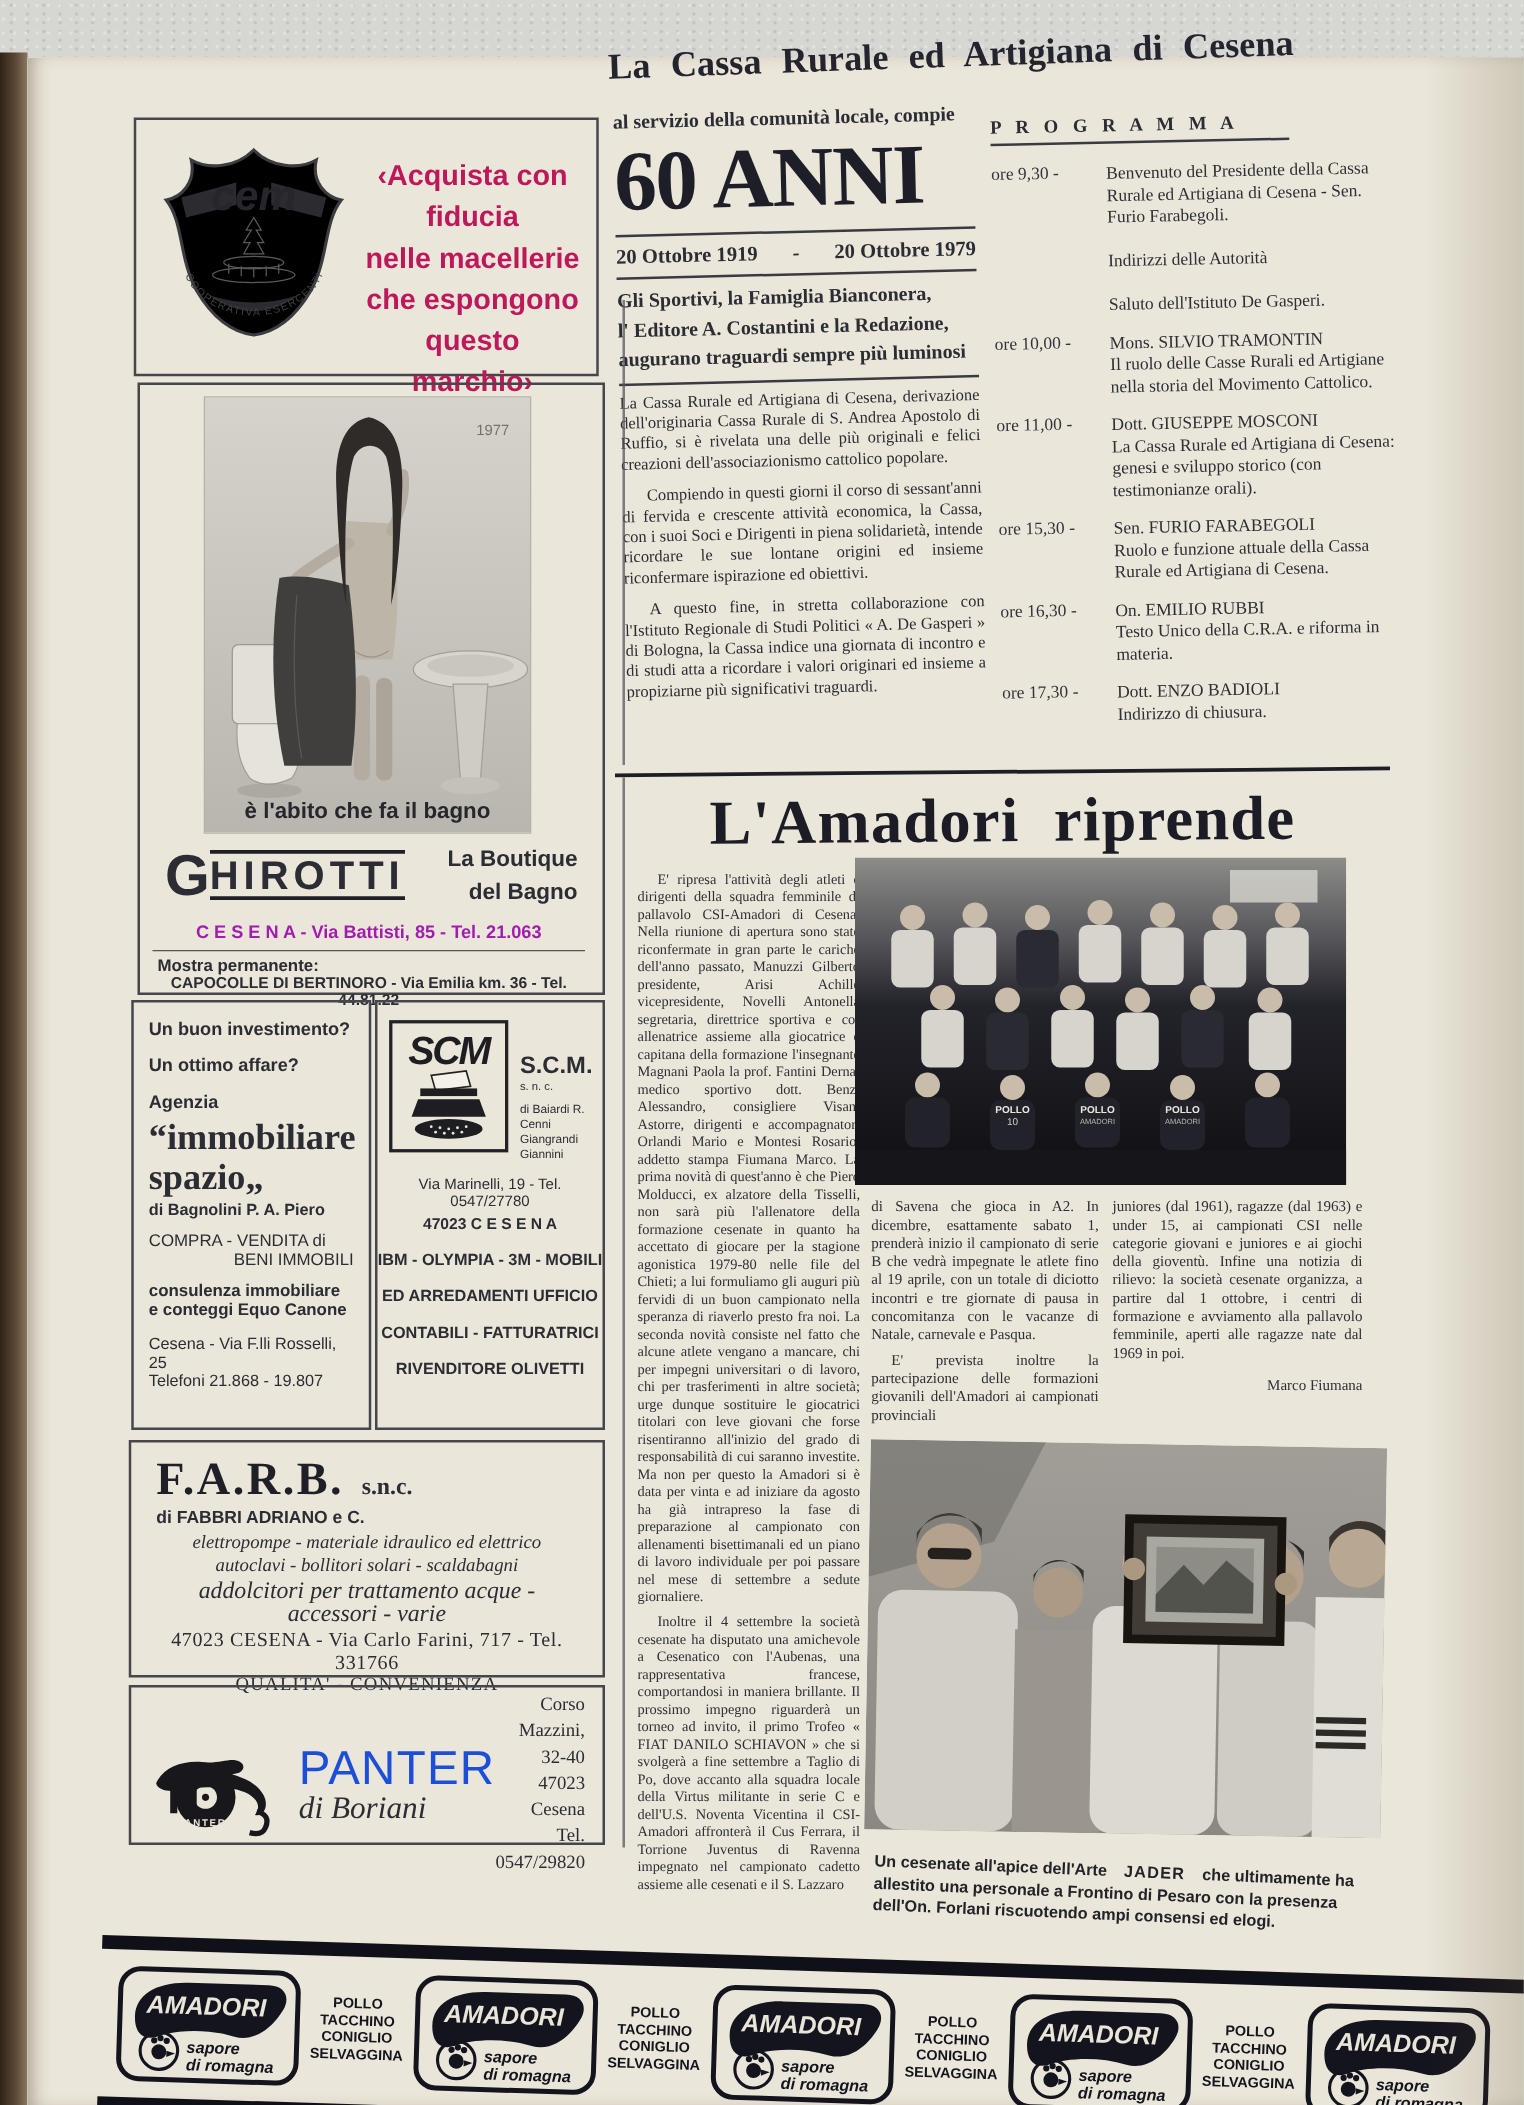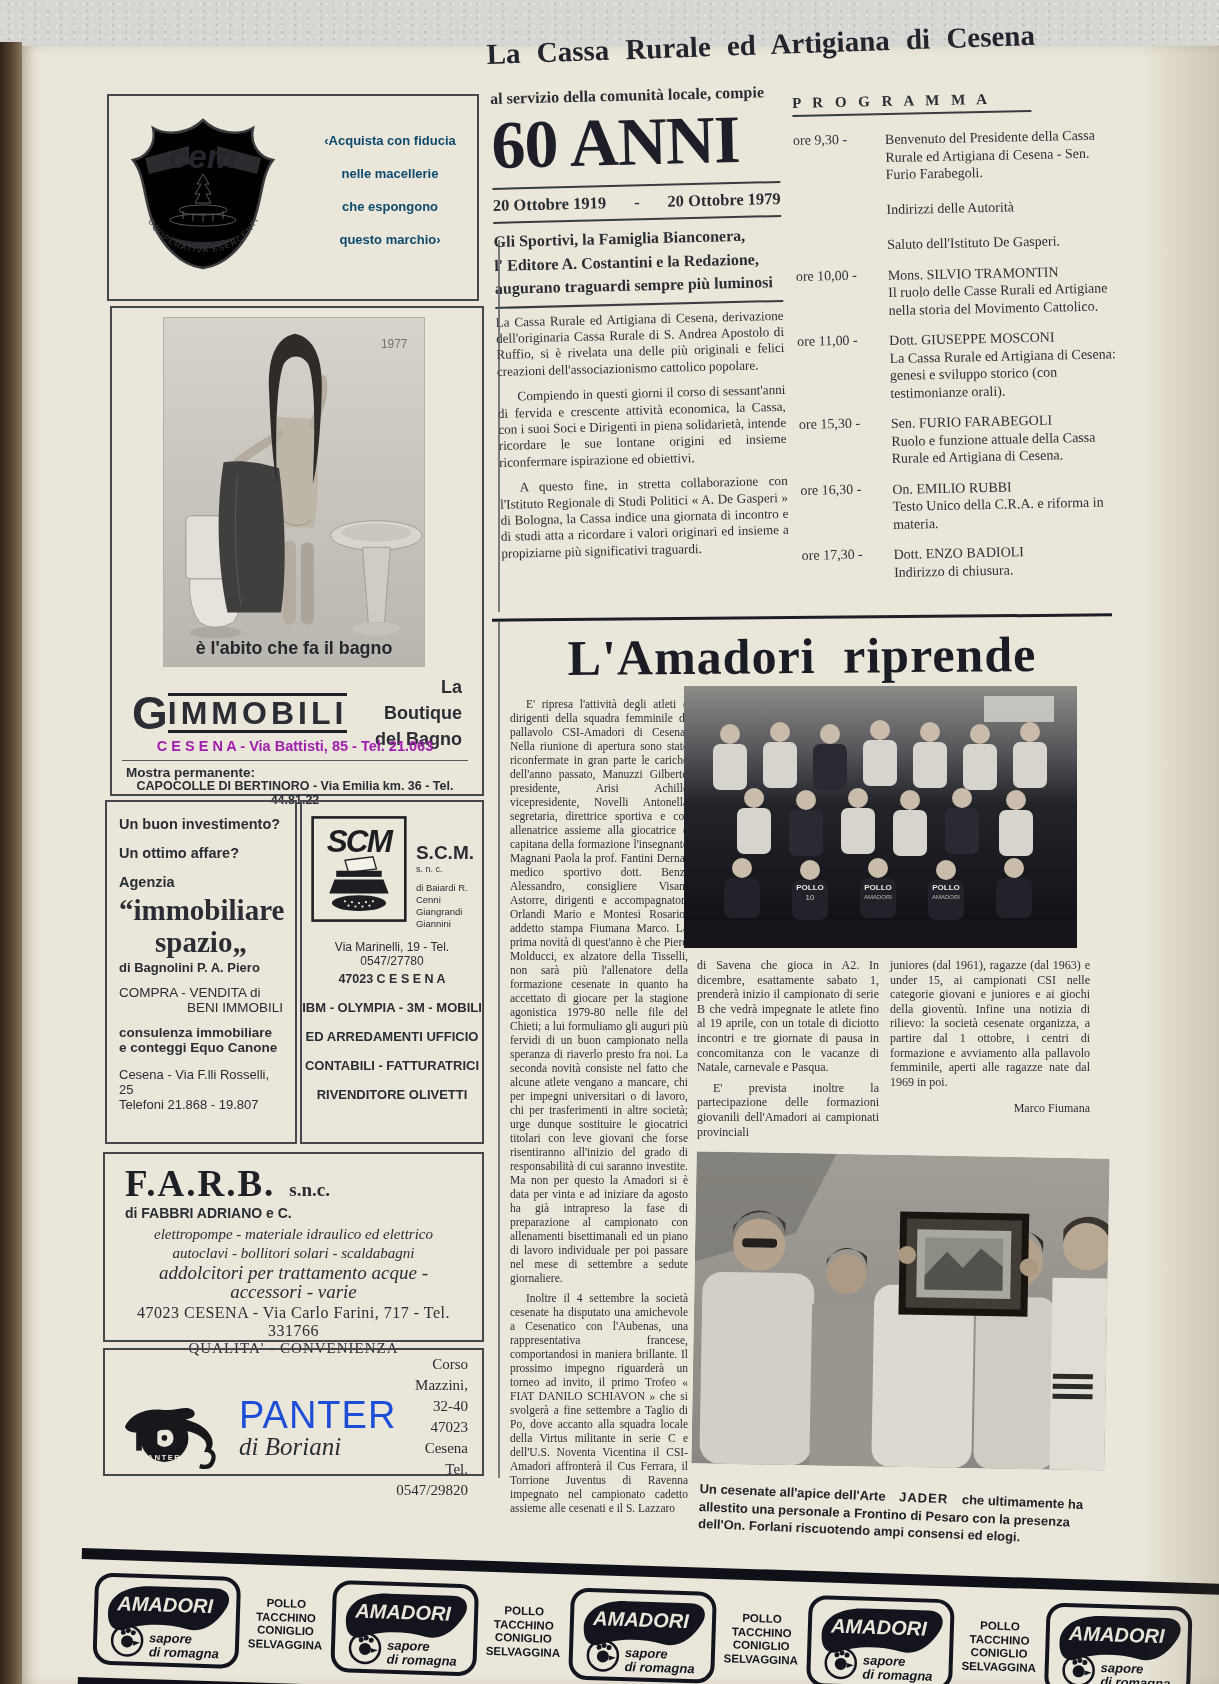--- a/index.html
+++ b/index.html
@@ -62,21 +62,21 @@
       <path d="M60,97 v8 M70,99 v8 M80,100 v8 M90,99 v8 M100,97 v8"></path>
     </g>
     <path d="M44,122 Q80,134 116,122 Q80,148 44,122 Z" fill="#2b2b30"></path>
     <defs>
         <path id="cemarc" d="M24,104 C42,150 118,150 136,104"></path>
       </defs>
     <text font-size="8.5" letter-spacing="1.2" fill="#3f3f44">
       <textPath href="#cemarc" startOffset="2%">COOPERATIVA ESERCENTI MACELLAI</textPath>
     </text>
   </svg>
-  <div class="abs sans b pre ctr" style="left:192px;top:28px;width:178px;font-size:13px;line-height:33px;color:#0c4a6e">‹Acquista con fiducia
+  <div class="abs sans b pre ctr" style="left:180px;top:28px;width:178px;font-size:23px;line-height:33px;color:#be185d">‹Acquista con fiducia
 nelle macellerie
 che espongono
 questo marchio›</div>
 </div>
 
 <div class="adbox" style="left:110px;top:306px;width:370px;height:486px">
   <svg class="abs" style="left:52px;top:10px;outline:1px solid #b5b2a9" width="260" height="348" viewBox="0 0 262 352" preserveAspectRatio="none">
     <defs>
         <linearGradient id="bz" x1="0" y1="0" x2="0" y2="1">
       <stop offset="0" stop-color="#d6d3cc"></stop>
@@ -99,40 +99,40 @@
     <path d="M150,108 C158,92 162,76 160,62" stroke="#b4aca0" stroke-width="8" stroke-linecap="round" fill="none"></path>
     <path d="M60,146 C52,196 54,252 64,298 L118,298 C124,254 122,200 116,152 C96,146 76,143 60,146 Z" fill="#413f3e"></path>
     <path d="M74,160 C70,210 72,260 78,292" stroke="#5a5857" fill="none"></path>
     <path d="M132,16 C112,20 104,42 106,76 C107,108 110,150 114,168 C112,120 113,70 120,48 C126,36 140,36 146,48 C153,70 152,120 150,168 C155,150 158,108 159,74 C160,42 152,20 132,16 Z" fill="#2e2b28"></path>
     <text x="232" y="30" text-anchor="middle" font-size="12" fill="#74716a">1977</text>
     <text x="131" y="340" text-anchor="middle" font-size="18" font-weight="bold" font-family="Liberation Serif" fill="#26262c">è l'abito che fa il bagno</text>
   </svg>
   <div class="abs" style="left:20px;top:366px;width:330px;display:flex;align-items:center;gap:14px">
     <div class="sans b" style="display:flex;align-items:center">
       <span style="font-size:46px;line-height:44px">G</span>
-        <span class="ghi-rest" style="font-size:32px;line-height:34px;letter-spacing:4px">IMMOBILI</span>
+        <span class="ghi-rest" style="font-size:32px;line-height:34px;letter-spacing:4px">HIROTTI</span>
     </div>
     <div class="sans b" style="font-size:18px;text-align:right;flex:1;line-height:26px">
       <div>La Boutique</div>
       <div>del Bagno</div>
     </div>
   </div>
   <div class="abs sans b ctr" style="left:0;top:430px;width:366px;font-size:14.5px;color:#a21caf">C E S E N A - Via Battisti, 85 - Tel. 21.063</div>
   <div class="abs" style="left:10px;top:452px;width:346px;border-top:1px solid #55555a"></div>
   <div class="abs sans b" style="left:14px;top:457px;font-size:13.5px">Mostra permanente:</div>
   <div class="abs sans b ctr" style="left:0;top:471px;width:366px;font-size:12.5px">CAPOCOLLE DI BERTINORO - Via Emilia km. 36 - Tel. 44.81.22</div>
 </div>
 
 <div class="adbox" style="left:105px;top:800px;width:188px;height:340px">
   <div class="sans" style="padding:14px 12px">
     <div class="b" style="font-size:14.5px;margin-bottom:13px">Un buon investimento?</div>
     <div class="b" style="font-size:14.5px;margin-bottom:13px">Un ottimo affare?</div>
     <div class="b" style="font-size:14.5px;margin-bottom:4px">Agenzia</div>
     <div class="b" style="font-family:'Liberation Serif',serif;font-size:29px;line-height:32px">“immobiliare</div>
-    <div class="b" style="font-family:'Liberation Serif',serif;font-size:29px;line-height:32px;text-align:center">spazio„</div>
+    <div class="b" style="font-family:'Liberation Serif',serif;font-size:29px;line-height:32px;text-align:left">spazio„</div>
     <div class="b" style="font-size:13px;margin:2px 0 10px">di Bagnolini P. A. Piero</div>
     <div style="font-size:13.5px">COMPRA - VENDITA di</div>
     <div style="font-size:13.5px;text-align:right;margin-bottom:10px">BENI IMMOBILI</div>
     <div class="b" style="font-size:13.5px">consulenza immobiliare</div>
     <div class="b" style="font-size:13.5px;margin-bottom:12px">e conteggi Equo Canone</div>
     <div style="font-size:13px">Cesena - Via F.lli Rosselli, 25</div>
     <div style="font-size:13px">Telefoni 21.868 - 19.807</div>
   </div>
 </div>
 

